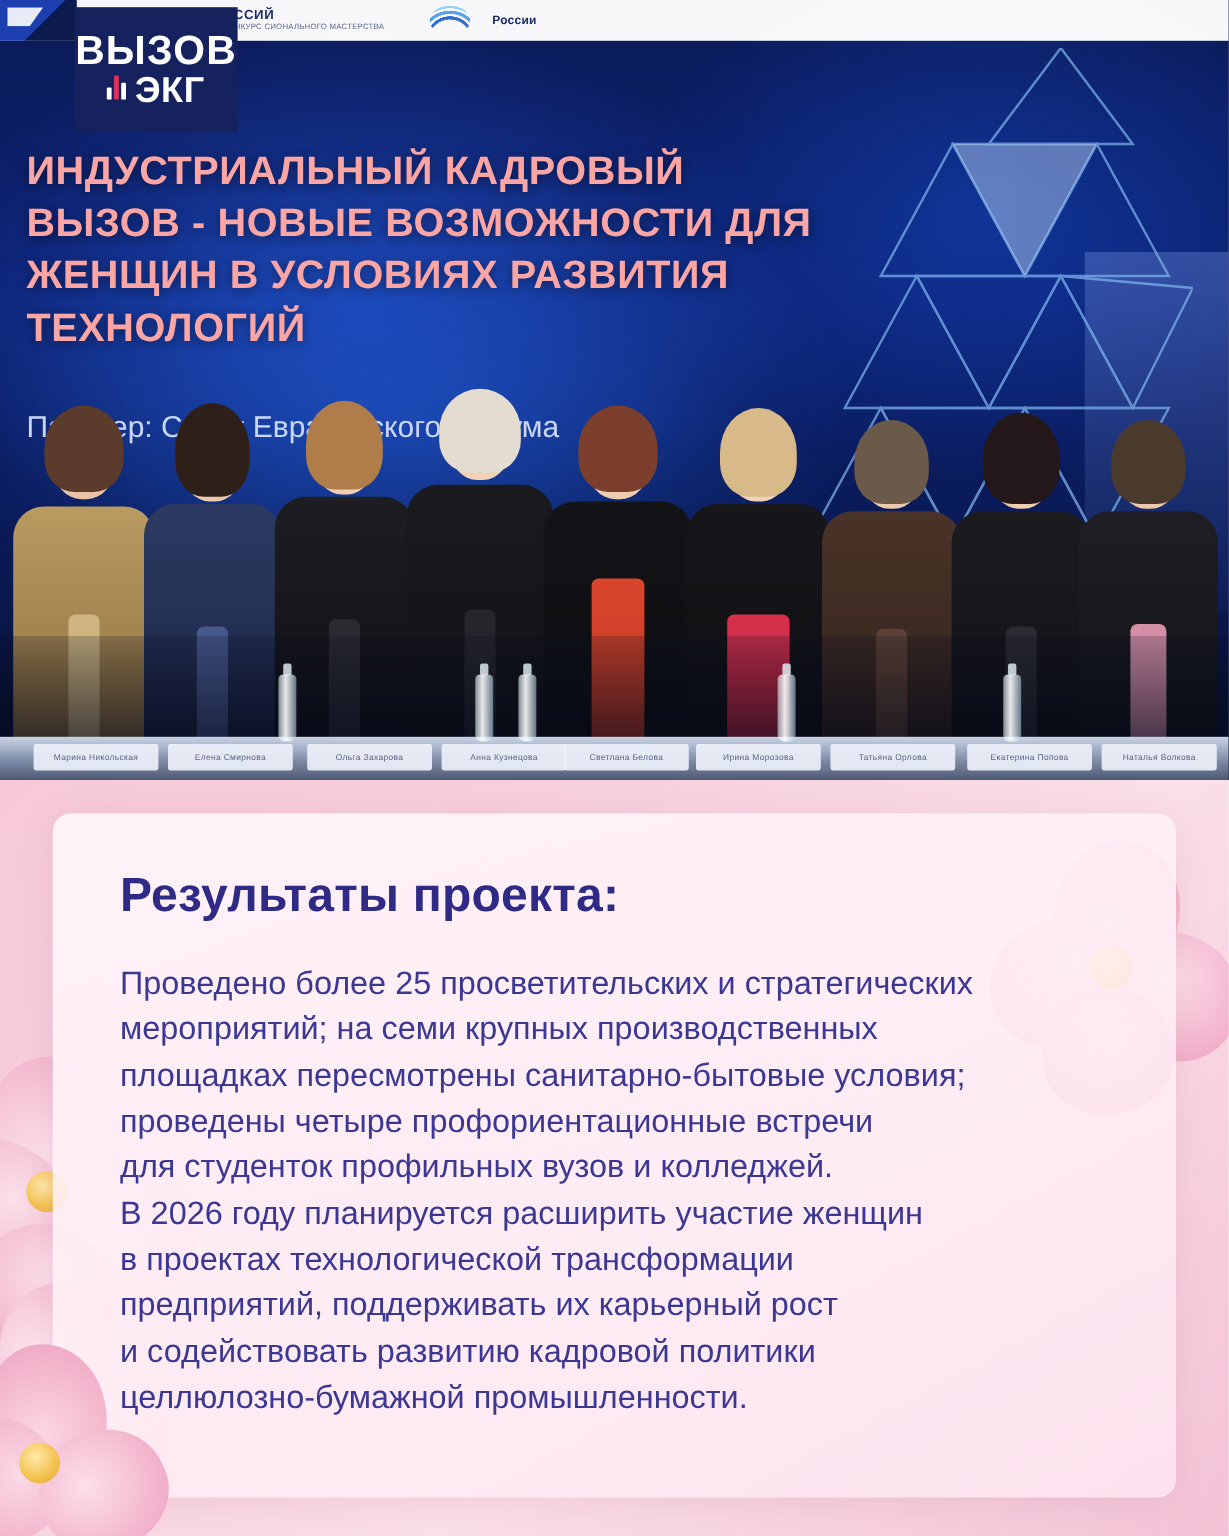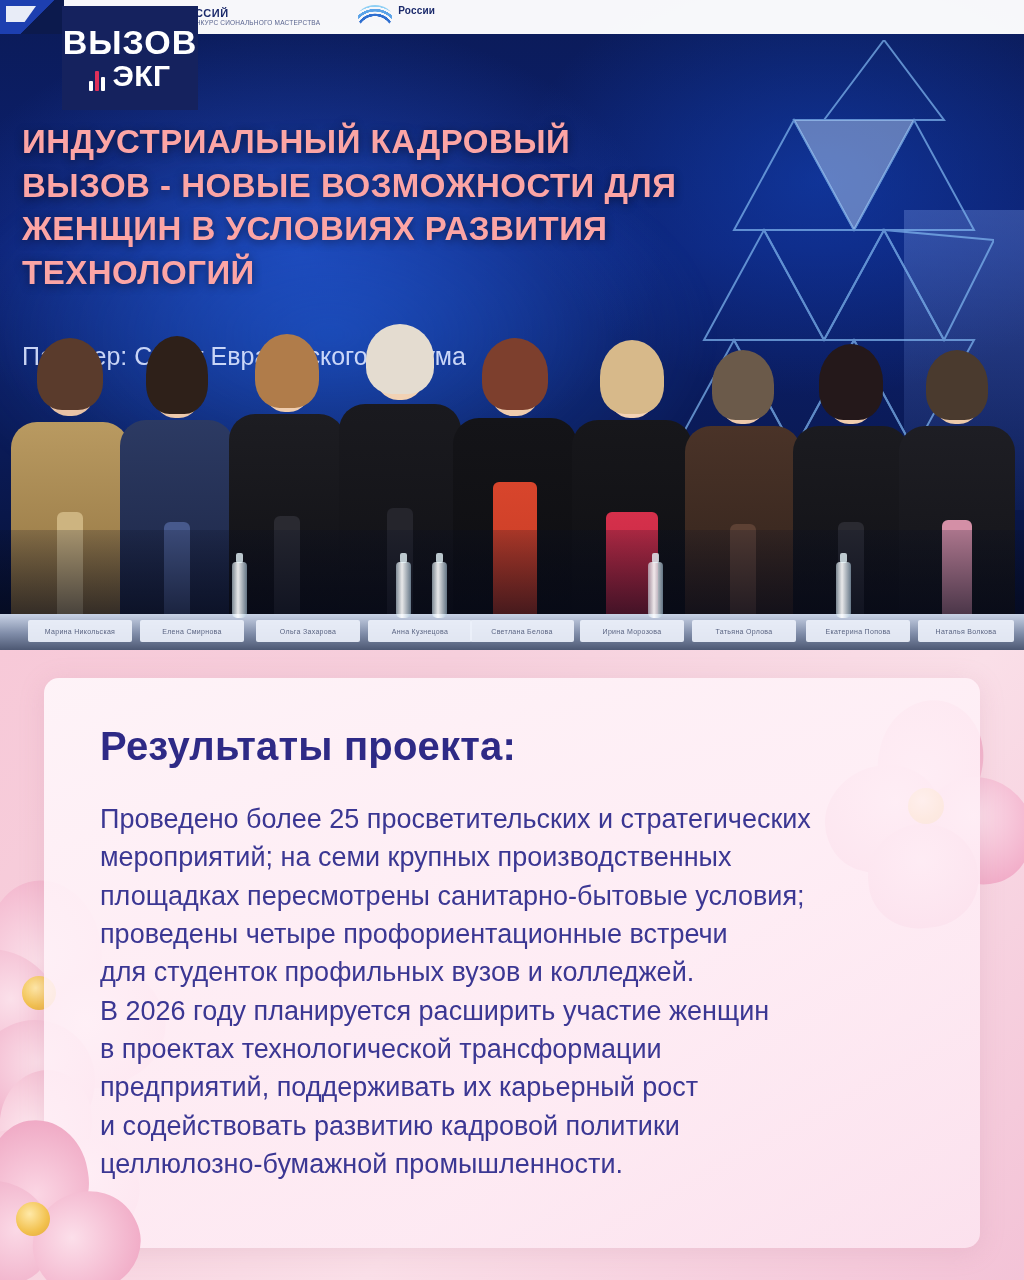--- a/index.html
+++ b/index.html
@@ -94,21 +94,21 @@
     align-items: center;
     gap: 8px;
     font-size: 9px;
     color: #1b2a6b;
     font-weight: bold;
     letter-spacing: .2px;
   }
   .logo-1 { margin-left: 152px; text-align: left; line-height: 1.1; }
   .logo-1 .l1 { font-size: 11px; letter-spacing: .5px; }
   .logo-1 .l2 { font-size: 6.5px; color: #5b6690; font-weight: normal; }
-  .logo-2 { margin-left: 38px; display: flex; align-items: flex-start; gap: 6px; }
+  .logo-2 { margin-left: 38px; display: flex; align-items: center; gap: 18px; }
   .logo-arc {
     width: 34px; height: 24px;
     border-radius: 50% 50% 50% 50%;
     background:
       radial-gradient(circle at 50% 120%, rgba(0,0,0,0) 52%, #2f6fd0 53%, #2f6fd0 60%, rgba(0,0,0,0) 61%),
       radial-gradient(circle at 50% 120%, rgba(0,0,0,0) 66%, #5ba3e8 67%, #5ba3e8 74%, rgba(0,0,0,0) 75%),
       radial-gradient(circle at 50% 120%, rgba(0,0,0,0) 80%, #8fd0f5 81%, #8fd0f5 88%, rgba(0,0,0,0) 89%);
   }
   .logo-2 .txt { font-size: 10px; color: #1b2a6b; }
 
@@ -129,21 +129,21 @@
   .tass-word {
     color: #ffffff;
     font-size: 34px;
     font-weight: bold;
     letter-spacing: 1px;
     line-height: 1;
     font-family: "Liberation Sans", sans-serif;
   }
   .esg-row {
     display: flex;
-    align-items: flex-end;
+    align-items: flex-start;
     gap: 7px;
   }
   .esg-bars {
     display: flex;
     align-items: flex-end;
     gap: 2px;
     height: 22px;
   }
   .esg-bars i { display: block; width: 4px; border-radius: 1px; }
   .esg-bars i:nth-child(1) { height: 10px; background: #ffffff; }

